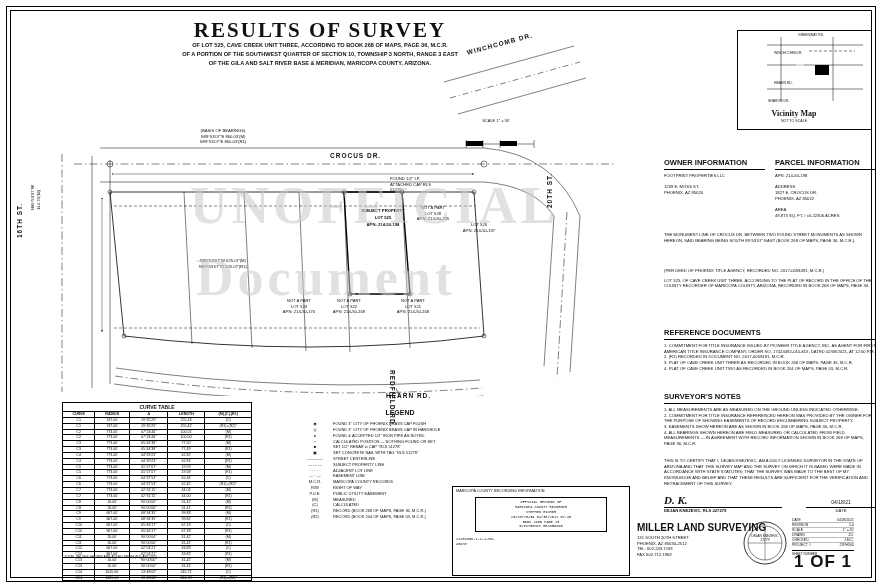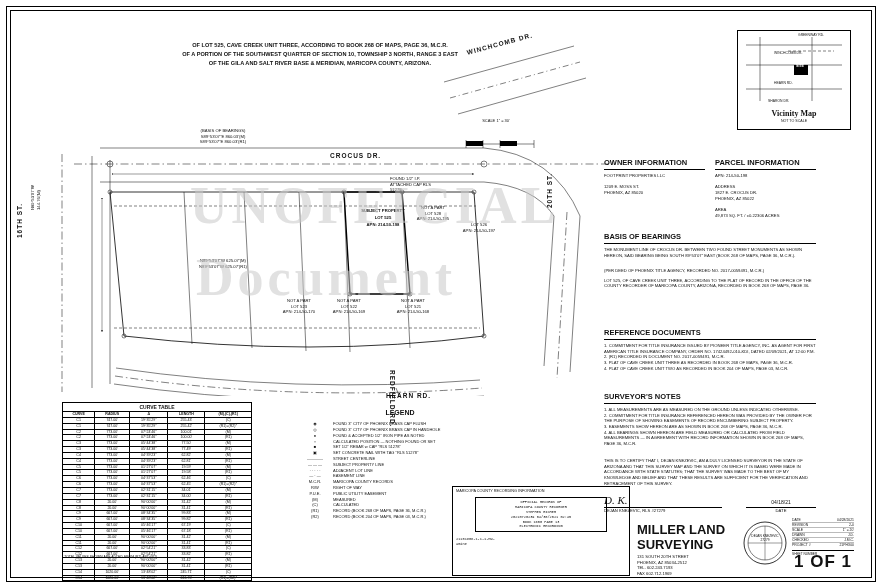--- a/index.html
+++ b/index.html
@@ -11,21 +11,21 @@
   .ttl{text-align:center;font-family:"Liberation Serif",serif;font-weight:bold;letter-spacing:2px;}
   .sub{text-align:center;font-family:"Liberation Sans",sans-serif;font-weight:bold;}
   .tiny{font-size:4.2px;line-height:1.35;}
   .tiny5{font-size:5px;line-height:1.4;}
   .rule{border-bottom:1px solid #000;}
   .mono{font-family:"Liberation Mono",monospace;}
   
   .wm{position:absolute;color:#c9c9c9;font-family:"Liberation Serif",serif;font-weight:bold;letter-spacing:4px;
       font-size:52px;opacity:.55;pointer-events:none;}
   
-  .panel{position:absolute;left:604px;width:212px;}
+  .panel{position:absolute;left:664px;width:212px;}
   .panel .ph{font-size:7.5px;font-weight:bold;border-bottom:1px solid #000;padding-bottom:2px;margin-bottom:3px;}
   .twocol{display:flex;gap:10px;}
   .twocol > div{flex:1;}
   
   table.curve{border-collapse:collapse;font-size:3.6px;font-family:"Liberation Sans",sans-serif;}
   table.curve td,table.curve th{border:1px solid #000;padding:0 1px;text-align:center;line-height:1.35;white-space:nowrap;}
   table.curve th{font-weight:bold;font-size:3.6px;}
   .tblttl{font-size:5px;font-weight:bold;text-align:center;border:1px solid #000;border-bottom:none;padding:1px 0;}
   
   .legend{position:absolute;font-size:4px;line-height:1.45;}
@@ -41,20 +41,21 @@
   .sig{font-family:"Liberation Serif",serif;font-style:italic;font-size:11px;color:#111;}
 </style>
 </head>
 <body>
 
 <div id="sheet">
 
   <div class="border-outer"></div>
   <div class="border-inner"></div>
 
+  <div class="abs ttl" style="left:100px;top:18px;width:440px;font-size:21px;">RESULTS  OF  SURVEY</div>
   <div class="abs sub" style="left:100px;top:42px;width:440px;font-size:5.6px;">OF LOT 525, CAVE CREEK UNIT THREE, ACCORDING TO BOOK 268 OF MAPS, PAGE 36, M.C.R.</div>
   <div class="abs sub" style="left:100px;top:51px;width:440px;font-size:5.6px;">OF A PORTION OF THE SOUTHWEST QUARTER OF SECTION 10, TOWNSHIP 3 NORTH, RANGE 3 EAST</div>
   <div class="abs sub" style="left:100px;top:60px;width:440px;font-size:5.6px;">OF THE GILA AND SALT RIVER BASE &amp; MERIDIAN, MARICOPA COUNTY, ARIZONA.</div>
 
   <svg class="abs" style="left:14px;top:36px;" width="620" height="360" viewBox="0 0 620 360">
     <defs>
       <marker id="arr" markerWidth="6" markerHeight="6" refX="5" refY="2" orient="auto">
         <path d="M0,0 L5,2 L0,4 z" fill="#000"></path>
       </marker>
     </defs>
@@ -156,21 +157,21 @@
   </div>
   <div class="abs tiny" style="left:30px;top:210px;width:10px;text-align:center;transform:rotate(-90deg);transform-origin:left top;"><span>N89°53'07"W  144.76'(M)</span></div>
   <div class="abs tiny" style="left:390px;top:176px;width:44px;">
     <span>FOUND 1/2" I.P.</span><br><span>ATTACHED CAP  RLS 51278</span>
   </div>
   <div class="abs tiny" style="left:456px;top:118px;width:80px;text-align:center;font-size:4px;">SCALE  1" = 30'</div>
 
   <div class="wm" style="left:190px;top:176px;">UNOFFICIAL</div>
   <div class="wm" style="left:196px;top:248px;">Document</div>
 
-  <div class="vic" style="left:737px;top:30px;width:112px;height:98px;">
+  <div class="vic" style="left:737px;top:30px;width:112px;height:98px;padding-left:21px;">
     <svg width="112" height="76" viewBox="0 0 112 76">
       <g stroke="#000" fill="none" stroke-width="0.5">
         <path d="M8,14 L104,14"></path>
         <path d="M8,34 L104,34"></path>
         <path d="M8,58 L104,58"></path>
         <path d="M22,6 L22,70"></path>
         <path d="M74,6 L74,70"></path>
         <path d="M50,20 L96,20" stroke-dasharray="3 2"></path>
         <rect x="56" y="34" width="14" height="10" fill="#000" stroke="none"></rect>
       </g>
@@ -202,21 +203,20 @@
           <span>1827 E. CROCUS DR.</span><br>
           <span>PHOENIX, AZ 85022</span><br><br>
           <span>AREA</span><br>
           <span>49,873 SQ. FT. / ±0.22306 ACRES</span>
         </div>
       </div>
     </div>
   </div>
 
   <div class="panel" style="top:232px;">
-    <div class="ph">BASIS OF BEARINGS</div>
     <div class="tiny">THE MONUMENT LINE OF CROCUS DR. BETWEEN TWO FOUND STREET MONUMENTS AS SHOWN HEREON, SAID BEARING BEING SOUTH 89°53'07" EAST (BOOK 268 OF MAPS, PAGE 36, M.C.R.).</div>
   </div>
 
   <div class="panel" style="top:268px;">
     <div class="tiny">(PER DEED OF PHOENIX TITLE AGENCY, RECORDED NO. 2017-0059491, M.C.R.)</div>
     <div class="tiny" style="margin-top:4px;">LOT 525, OF CAVE CREEK UNIT THREE, ACCORDING TO THE PLAT OF RECORD IN THE OFFICE OF THE COUNTY RECORDER OF MARICOPA COUNTY, ARIZONA, RECORDED IN BOOK 268 OF MAPS, PAGE 36.</div>
   </div>
 
   <div class="panel" style="top:328px;">
     <div class="ph">REFERENCE DOCUMENTS</div>
@@ -230,35 +230,35 @@
     <div class="ph">SURVEYOR'S NOTES</div>
     <div class="tiny">1.  ALL MEASUREMENTS ARE AS MEASURED ON THE GROUND UNLESS INDICATED OTHERWISE.</div>
     <div class="tiny">2.  COMMITMENT FOR TITLE INSURANCE REFERENCED HEREON WAS PROVIDED BY THE OWNER FOR THE PURPOSE OF SHOWING EASEMENTS OF RECORD ENCUMBERING SUBJECT PROPERTY.</div>
     <div class="tiny">3.  EASEMENTS SHOW HEREON ARE AS SHOWN IN BOOK 268 OF MAPS, PAGE 36, M.C.R.</div>
     <div class="tiny">4.  ALL BEARINGS SHOWN HEREON ARE FIELD MEASURED OR CALCULATED FROM FIELD MEASUREMENTS — IN AGREEMENT WITH RECORD INFORMATION SHOWN IN BOOK 268 OF MAPS, PAGE 36, M.C.R.</div>
   </div>
 
   <div class="panel" style="top:458px;">
     <div class="tiny">THIS IS TO CERTIFY THAT I, DEJAN KNEZEVIC, AM A DULY LICENSED SURVEYOR IN THE STATE OF ARIZONA AND THAT THIS SURVEY MAP AND THE SURVEY ON WHICH IT IS BASED WERE MADE IN ACCORDANCE WITH STATE STATUTES; THAT THE SURVEY WAS MADE TO THE BEST OF MY KNOWLEDGE AND BELIEF AND THAT THESE RESULTS ARE SUFFICIENT FOR THE VERIFICATION AND RETRACEMENT OF THIS SURVEY.</div>
     <div style="display:flex;justify-content:space-between;align-items:flex-end;margin-top:8px;">
-      <div style="width:118px;">
+      <div style="width:118px;font-weight:bold;">
         <div class="sig">D. K.</div>
         <div class="rule" style="height:1px;"></div>
         <div class="tiny">DEJAN KNEZEVIC, RLS #27279</div>
       </div>
       <div style="width:70px;text-align:center;">
         <div class="tiny5">04/18/21</div>
         <div class="rule" style="height:1px;"></div>
         <div class="tiny">DATE</div>
       </div>
     </div>
   </div>
 
   <div class="abs" style="left:637px;top:522px;width:140px;">
-    <div style="font-size:13px;font-weight:bold;">MILLER LAND SURVEYING</div>
+    <div style="font-size:10px;font-weight:bold;">MILLER LAND SURVEYING</div>
     <div class="tiny" style="margin-top:2px;">131 SOUTH 20TH STREET</div>
     <div class="tiny">PHOENIX, AZ 85034-2512</div>
     <div class="tiny">TEL. 602.243.7193</div>
     <div class="tiny">FAX 602.712.1969</div>
   </div>
 
   <svg class="abs" style="left:742px;top:520px;" width="46" height="46" viewBox="0 0 46 46">
     <circle cx="23" cy="23" r="21" fill="none" stroke="#000" stroke-width="0.8"></circle>
     <circle cx="23" cy="23" r="17" fill="none" stroke="#000" stroke-width="0.5"></circle>
     <path d="M6,23 L40,23 M23,6 L23,40" stroke="#000" stroke-width="0.4"></path>

